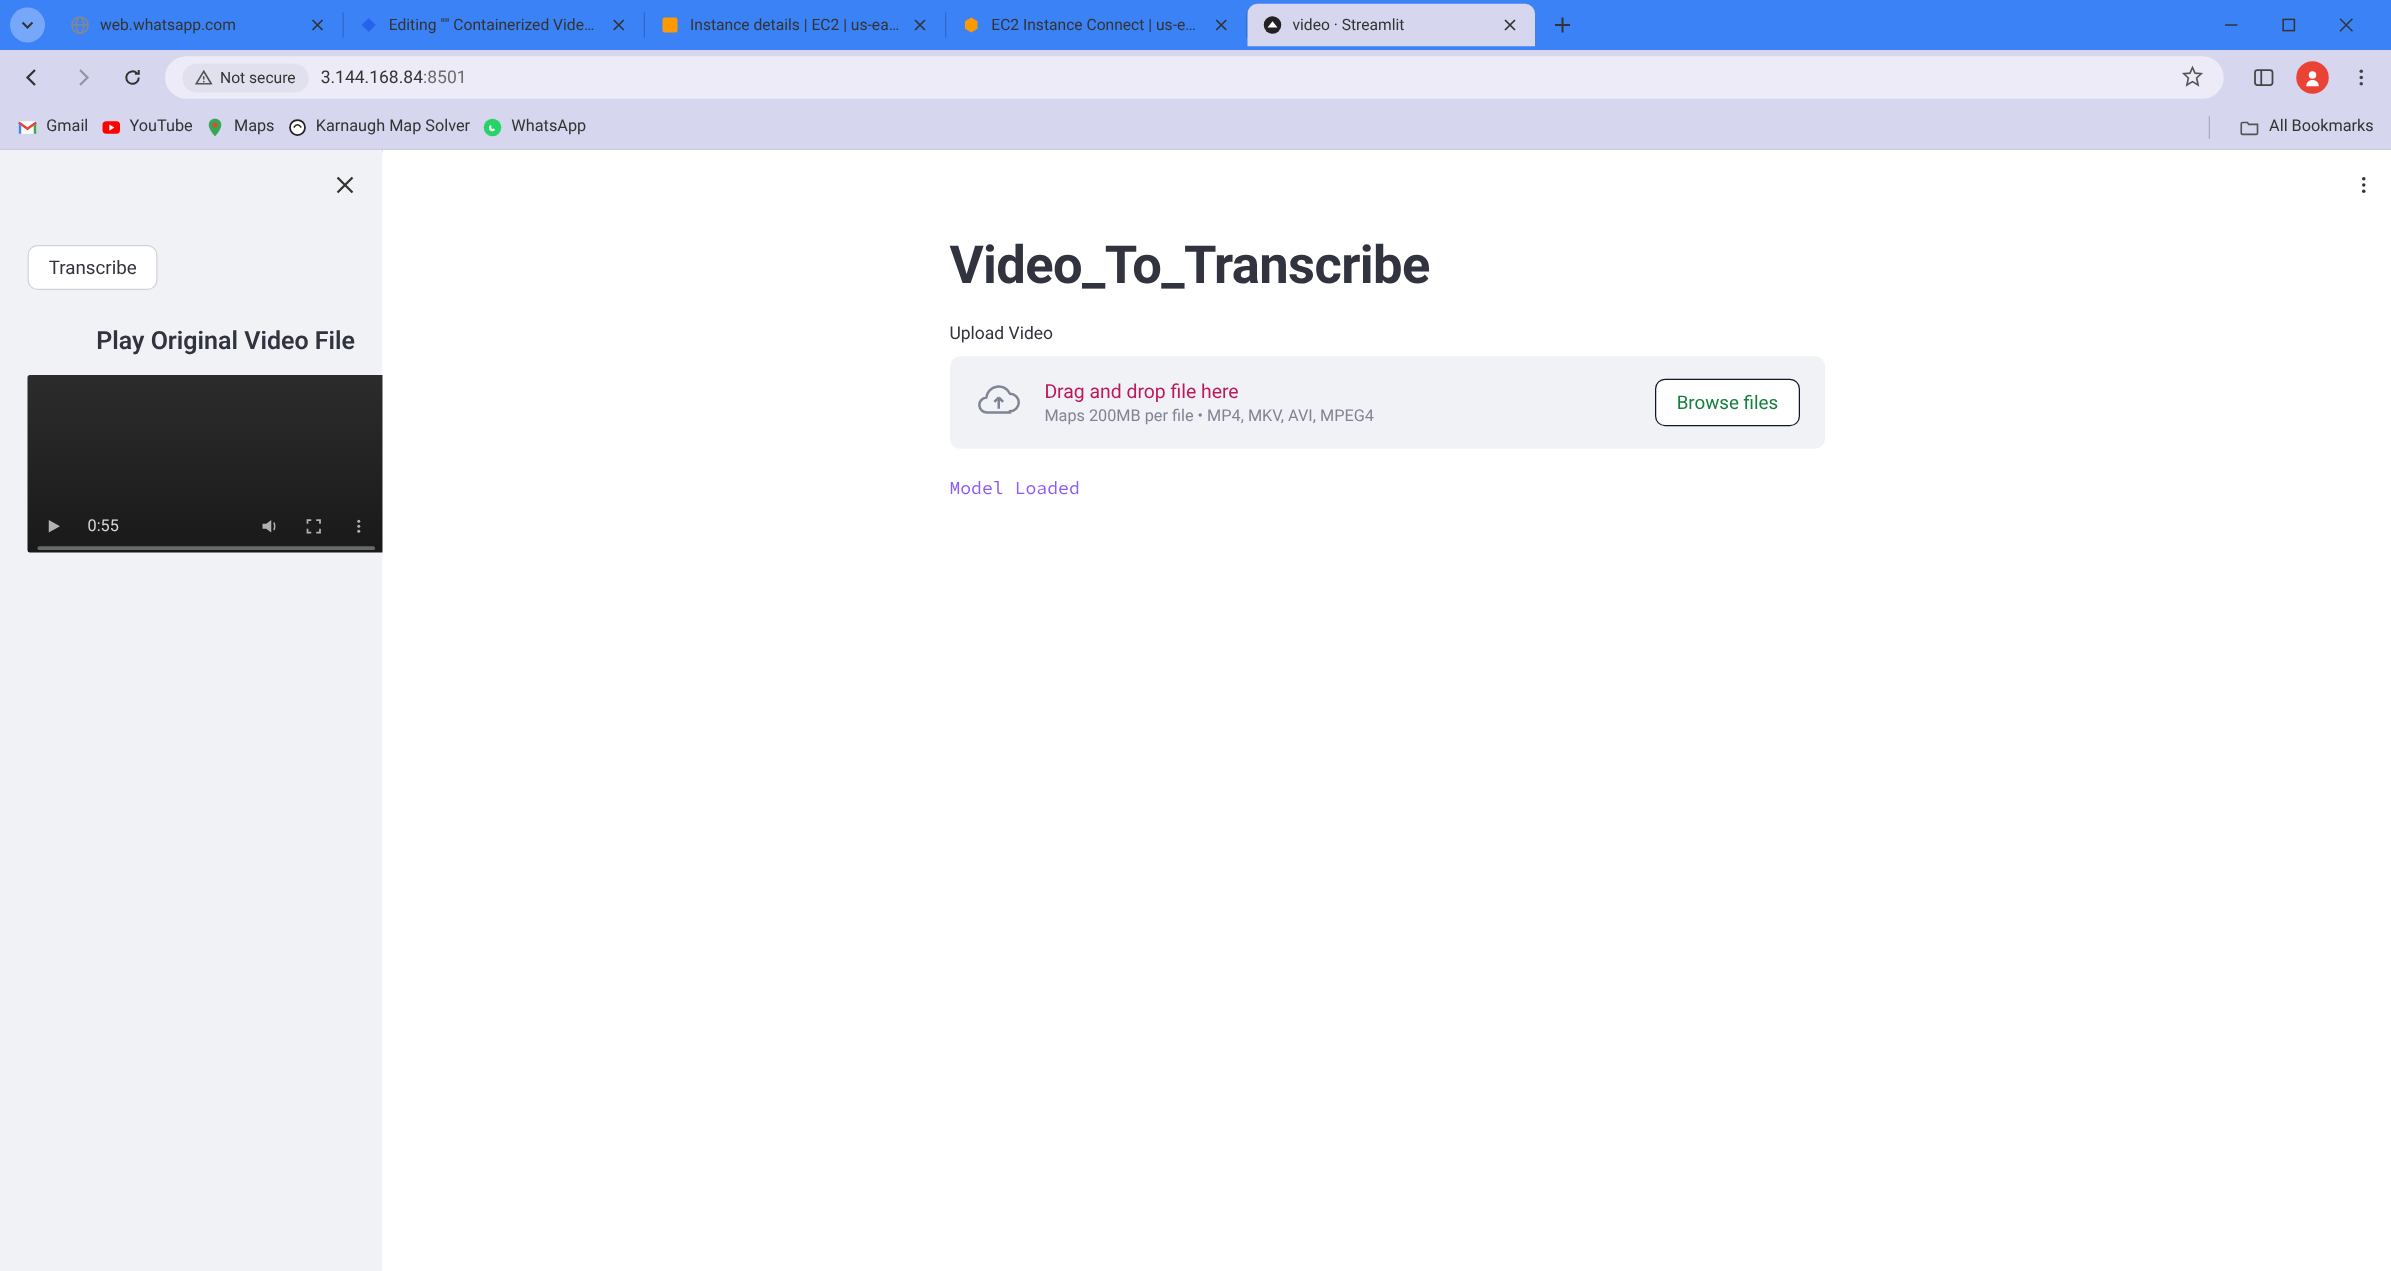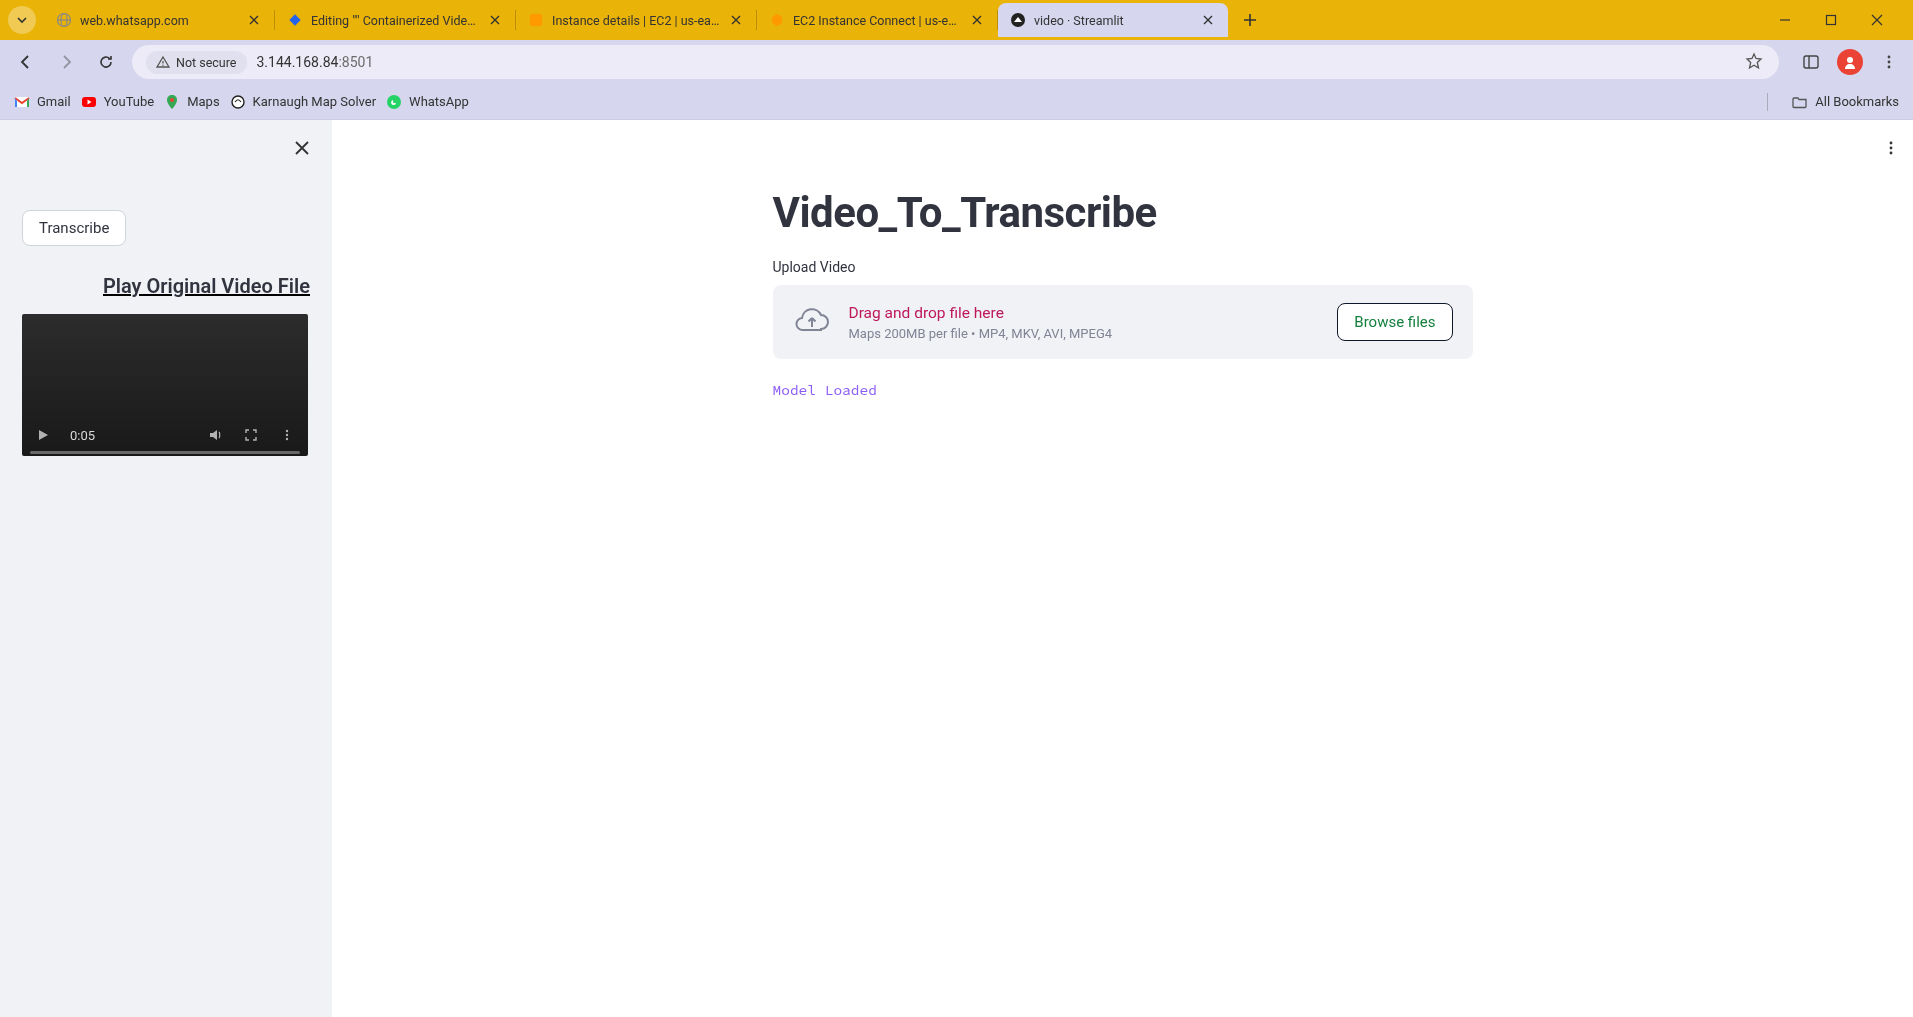--- a/index.html
+++ b/index.html
@@ -1,19 +1,19 @@
 <!DOCTYPE html>
 <html><head>
 <meta charset="utf-8">
 <style>
 * { margin: 0; padding: 0; box-sizing: border-box; font-family: -apple-system, BlinkMacSystemFont, "Segoe UI", Roboto, sans-serif; }
 body { width: 1913px; height: 1017px; overflow: hidden; background: #fff; }
 
 
-.browser-top { background: #eab308; }
+.browser-top { background: #3b82f6; }
 .tab-strip { display: flex; align-items: center; height: 40px; padding: 0 8px; gap: 0; }
 .tab-dropdown { width: 28px; height: 28px; display: flex; align-items: center; justify-content: center; border-radius: 50%; background: rgba(255,255,255,0.3); margin-right: 8px; }
 .tab { display: flex; align-items: center; height: 34px; padding: 0 12px; min-width: 230px; max-width: 240px; font-size: 12.5px; color: #333; position: relative; border-radius: 8px 8px 0 0; gap: 8px; }
 .tab.active { background: #d6d6ee; }
 .tab .favicon { width: 16px; height: 16px; flex-shrink: 0; display: inline-flex; align-items: center; justify-content: center; }
 .tab .tab-title { flex: 1; white-space: nowrap; overflow: hidden; text-overflow: ellipsis; }
 .tab .tab-close { width: 16px; height: 16px; flex-shrink: 0; display: flex; align-items: center; justify-content: center; }
 .tab-separator { width: 1px; height: 20px; background: rgba(0,0,0,0.2); }
 .new-tab-btn { width: 28px; height: 28px; display: flex; align-items: center; justify-content: center; margin-left: 8px; }
 .window-controls { margin-left: auto; display: flex; gap: 18px; padding-right: 14px; }
@@ -34,21 +34,21 @@
 
 .bookmarks-bar { display: flex; align-items: center; height: 36px; padding: 0 14px; gap: 10px; background: #d6d6ee; font-size: 13px; color: #333; border-bottom: 1px solid rgba(0,0,0,0.05); }
 .bookmark { display: flex; align-items: center; gap: 7px; }
 .bookmark .bm-icon { width: 16px; height: 16px; display: inline-flex; align-items: center; justify-content: center; }
 .bm-divider { margin-left: auto; width: 1px; height: 18px; background: rgba(0,0,0,0.2); }
 .all-bookmarks { display: flex; align-items: center; gap: 7px; margin-left: 14px; }
 
 
 .app { display: flex; height: calc(1017px - 40px - 44px - 36px); position: relative; }
 .top-gradient { position: absolute; top: 0; left: 0; right: 0; height: 2px; background: linear-gradient(90deg,#ff4b4b 0%,#ffcf3d 100%); }
-.sidebar { width: 332px; background: #f0f2f6; padding: 18px 22px; position: relative; text-decoration: underline; }
+.sidebar { width: 306px; background: #f0f2f6; padding: 4px 22px; position: relative; }
 .sidebar-close { position: absolute; top: 14px; right: 16px; width: 28px; height: 28px; display: flex; align-items: center; justify-content: center; color: #333; }
 .transcribe-btn { margin-top: 72px; padding: 8px 16px; border: 1px solid #d0d3da; background: #fff; border-radius: 8px; font-size: 15px; color: #31333f; cursor: pointer; }
 .sidebar h3 { margin-top: 28px; font-size: 20px; font-weight: 600; color: #31333f; text-align: right; }
 .video-player { margin-top: 16px; width: 286px; height: 142px; background: #1a1a1a; background: linear-gradient(#2c2c2c,#191919); border-radius: 2px; position: relative; }
 .video-controls { position: absolute; bottom: 0; left: 0; right: 0; height: 42px; display: flex; align-items: center; padding: 0 12px; gap: 18px; color: #d8d8d8; font-size: 13px; }
 .video-controls .spacer { flex: 1; }
 .vc-btn { width: 18px; height: 18px; display: flex; align-items: center; justify-content: center; opacity: 0.8; }
 .video-progress { position: absolute; bottom: 2px; left: 8px; right: 8px; height: 3px; background: rgba(255,255,255,0.35); border-radius: 2px; }
 
 .main { flex: 1; background: #fff; padding: 0 24px; position: relative; }
@@ -308,21 +308,21 @@
     </div>
     <button class="transcribe-btn">Transcribe</button>
     <h3>Play Original Video File</h3>
     <div class="video-player">
       <div class="video-controls">
         <div class="vc-btn">
           <svg width="14" height="14" viewBox="0 0 14 14">
               <path d="M3 2v10l9-5z" fill="#d8d8d8"></path>
             </svg>
         </div>
-        <span>0:05</span>
+        <span>0:55</span>
         <div class="spacer"></div>
         <div class="vc-btn">
           <svg width="16" height="16" viewBox="0 0 16 16">
               <path d="M3 6v4h3l4 3V3L6 6z" fill="#d8d8d8"></path>
               <path d="M12 5c1 1 1 5 0 6" stroke="#d8d8d8" stroke-width="1.2" fill="none"></path>
             </svg>
         </div>
         <div class="vc-btn">
           <svg width="14" height="14" viewBox="0 0 14 14">
               <path d="M2 5V2h3M12 5V2H9M2 9v3h3M12 9v3H9" stroke="#d8d8d8" stroke-width="1.4" fill="none"></path>

